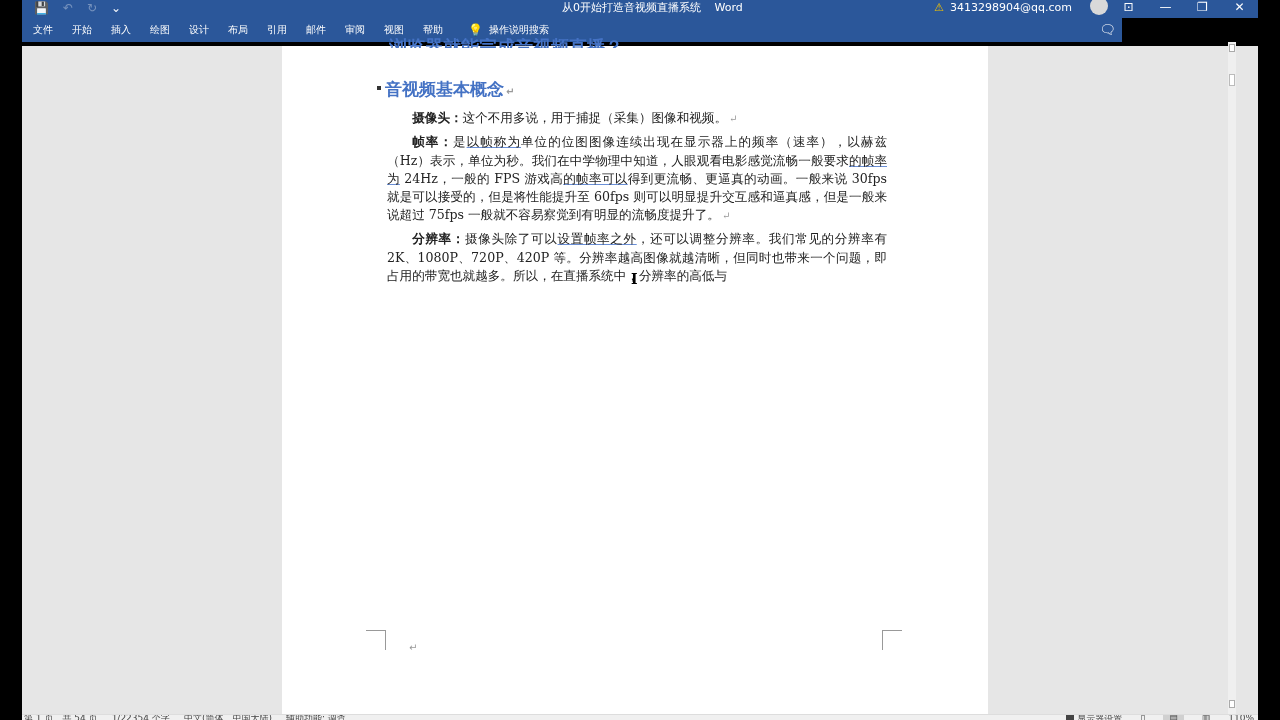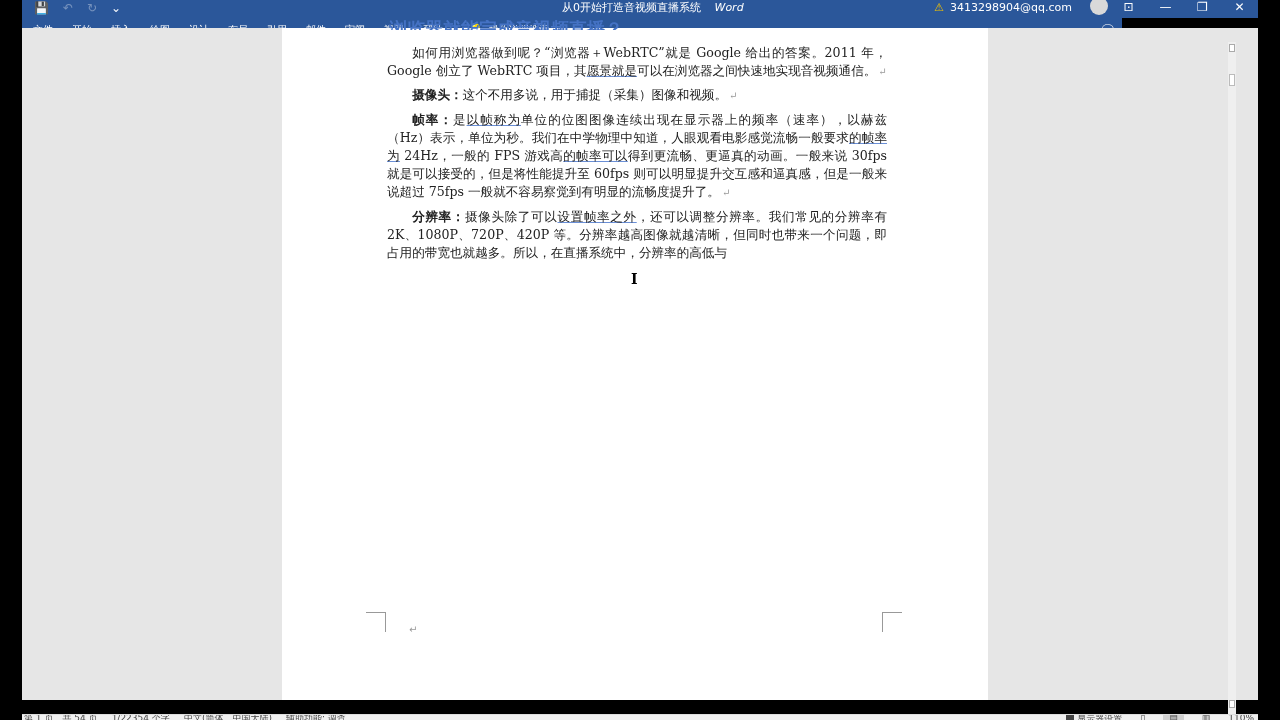--- a/index.html
+++ b/index.html
@@ -7,38 +7,38 @@
   body { font-family: "DejaVu Sans", "Liberation Sans", sans-serif; position: relative; }
 
   .titlebar {
     position: absolute; left: 22px; top: 0; width: 1236px; height: 18px;
     background: #2b579a; color: #fff; font-size: 11px;
   }
   .qat { position: absolute; left: 12px; top: 1px; display: flex; gap: 14px; align-items: center; }
   .qat span { font-size: 12px; color: #fff; opacity: 0.95; }
   .qat span.dim { opacity: 0.35; }
   .doc-title { position: absolute; left: 540px; top: 0px; font-size: 11px; white-space: nowrap; }
-  .doc-title .app { margin-left: 10px; font-style: italic; }
+  .doc-title .app { margin-left: 10px; }
   .acct { position: absolute; right: 150px; top: 0px; display: flex; align-items: center; gap: 6px; font-size: 11px; }
   .warn { color: #f2c100; font-size: 11px; }
   .avatar { width: 18px; height: 18px; border-radius: 50%; background: #d9d9d9; display: inline-block; margin-left: 12px; margin-top: -3px; }
   .winctl { position: absolute; right: 0; top: 0; display: flex; }
   .winctl span { width: 37px; text-align: center; font-size: 12px; color: #fff; }
 
   .ribbon {
     position: absolute; left: 22px; top: 18px; width: 1100px; height: 24px;
     background: #2b579a; color: #fff; font-size: 10px;
   }
   .tabs { position: absolute; left: 11px; top: 5px; display: flex; gap: 0; }
   .tab { margin-right: 19px; white-space: nowrap; cursor: pointer; }
   .tellme { display: flex; align-items: center; gap: 6px; margin-left: 6px; }
   .bulb { font-size: 12px; }
   .comment-btn { position: absolute; right: 6px; top: 4px; font-size: 13px; }
 
-  .workspace { position: absolute; left: 22px; top: 28px; width: 1236px; height: 672px; background: #e6e6e6; }
+  .workspace { position: absolute; left: 22px; top: 46px; width: 1236px; height: 672px; background: #e6e6e6; }
   .page {
     position: absolute; left: 260px; top: 0; width: 706px; height: 672px; background: #fff;
   }
 
   .content { position: absolute; left: 105px; top: 0; width: 500px; font-family: "DejaVu Serif", serif; color: #222; font-size: 12.6px; line-height: 18.2px; }
   .h-prev { position: absolute; left: 107px; top: -8px; font-family: "DejaVu Sans", sans-serif; font-weight: bold; color: #4472c4; font-size: 18px; white-space: nowrap; height: 10px; overflow: hidden; line-height: 18px;}
   .p { text-indent: 2em; text-align: justify; margin-bottom: 5px; }
   .p .mk, .h2 .mk { color: #999; font-size: 10px; margin-left: 2px; }
   .ul { text-decoration: underline; text-decoration-color: #6a8fd6; }
   .b { font-weight: bold; }
@@ -108,22 +108,22 @@
       <span>操作说明搜索</span>
     </span>
   </div>
   <span class="comment-btn">🗨</span>
 </div>
 
 <div class="workspace">
   <div class="page">
     <div class="h-prev">浏览器就能完成音视频直播？</div>
     <div class="content" style="top:16px;">
-      <p class="p"><span>如何用浏览器做到呢？“浏览器＋WebRTC”就是 Google 给出的答案。2011 年，Google 创立了 WebRTC 项目，其</span><span class="ul">愿景就是</span><span>可以在浏览器之间快速地实现音视频通信。</span><span class="mk">↵</span></p>
 
+      <div class="h2"><span>音视频基本概念</span><span class="mk">↵</span></div>
 
       <p class="p"><span class="b">摄像头：</span><span>这个不用多说，用于捕捉（采集）图像和视频。</span><span class="mk">↵</span></p>
       <p class="p"><span class="b">帧率：</span><span>是</span><span class="ul">以帧称为</span><span>单位的位图图像连续出现在显示器上的频率（速率），以赫兹（Hz）表示，单位为秒。我们在中学物理中知道，人眼观看电影感觉流畅一般要求</span><span class="ul">的帧率为</span><span> 24Hz，一般的 FPS 游戏高</span><span class="ul">的帧率可以</span><span>得到更流畅、更逼真的动画。一般来说 30fps 就是可以接受的，但是将性能提升至 60fps 则可以明显提升交互感和逼真感，但是一般来说超过 75fps 一般就不容易察觉到有明显的流畅度提升了。</span><span class="mk">↵</span></p>
       <p class="p"><span class="b">分辨率：</span><span>摄像头除了可以</span><span class="ul">设置帧率之外</span><span>，还可以调整分辨率。我们常见的分辨率有 2K、1080P、720P、420P 等。分辨率越高图像就越清晰，但同时也带来一个问题，即占用的带宽也就越多。所以，在直播系统中，分辨率的高低与</span></p>
     </div>
     <div class="crop tl"></div>
     <div class="crop tr"></div>
     <span class="para-mark">↵</span>
   </div>
 </div>

